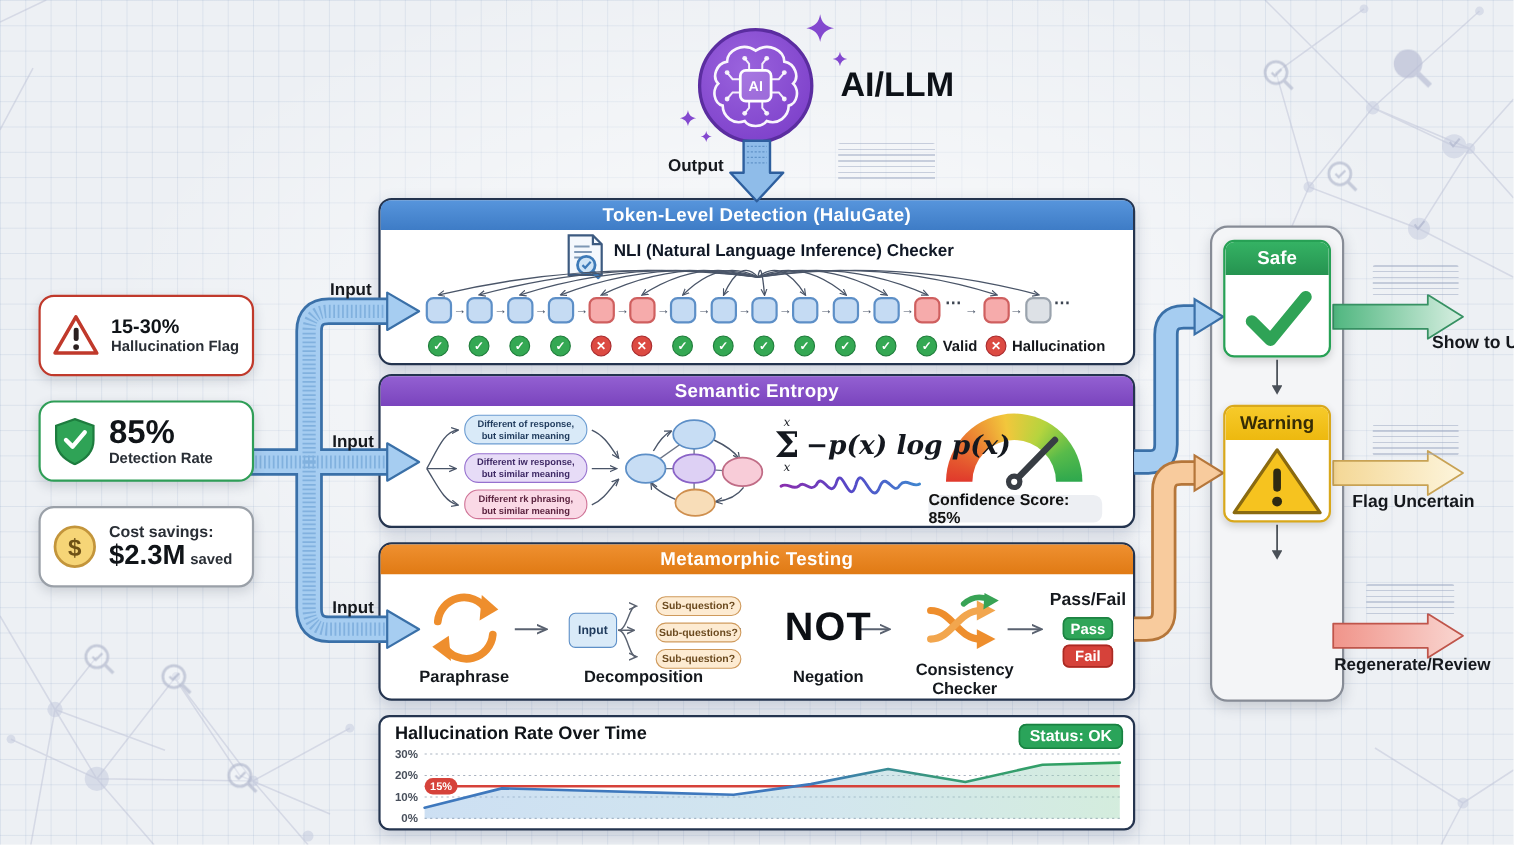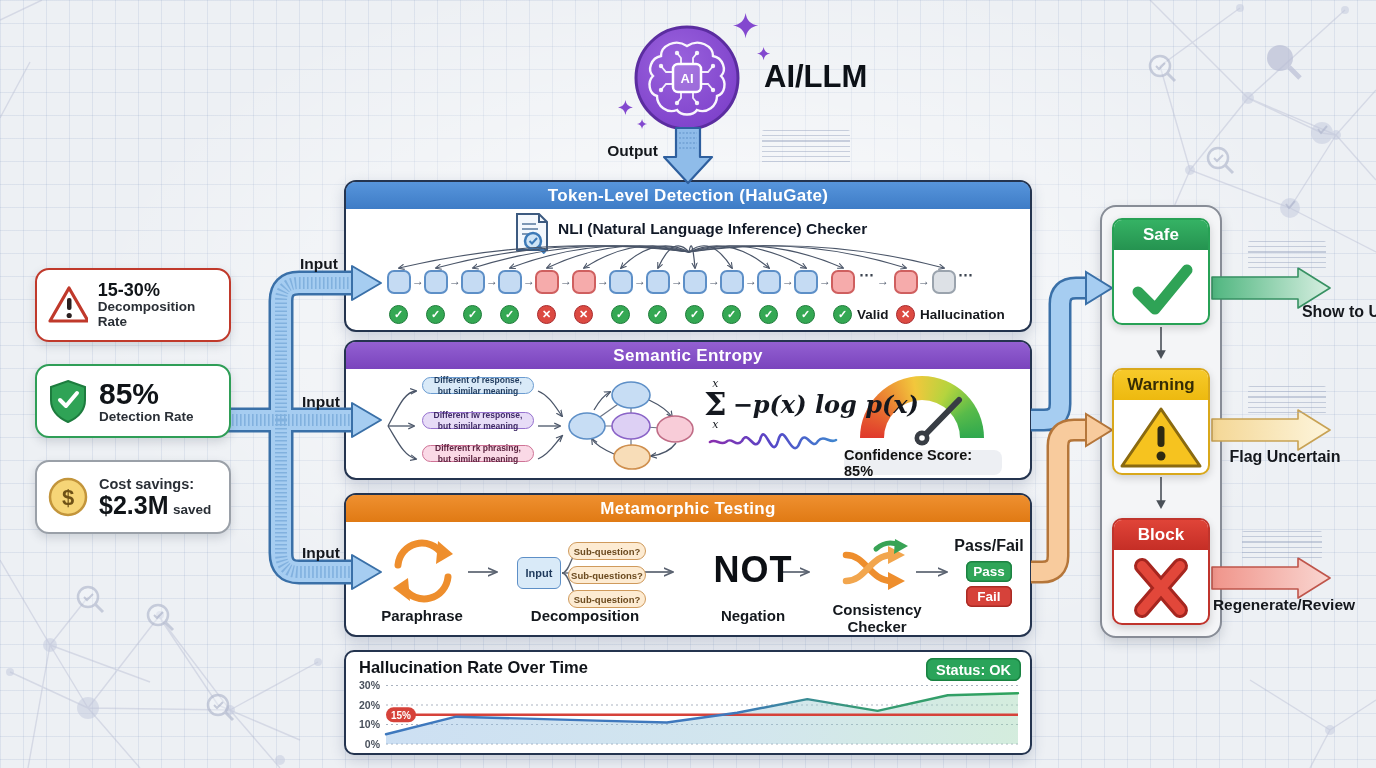--- a/index.html
+++ b/index.html
@@ -32,36 +32,36 @@
 .token.unknown{background:#dde1e6;border:2px solid #9aa3ad}
 .tok-arrow{position:absolute;font-size:12px;font-weight:700;color:#4a5568;z-index:2}
 .tok-dots{position:absolute;font-size:15px;font-weight:700;color:#3c4450;z-index:2}
 .check{width:19px;height:19px;border-radius:50%;position:absolute;display:flex;align-items:center;justify-content:center;font-size:11px;color:#fff;font-weight:800;z-index:2}
 .check.valid{background:#34a853;border:1.5px solid #1e7c3a}
 .check.hallucination{background:#dc4a42;border:1.5px solid #a8292c}
 .check.valid::before{content:"✓"}.check.hallucination::before{content:"✕"}
 .legend-label{position:absolute;font-size:13.5px;font-weight:800;color:#15181d;z-index:2}
 .latency-badge{position:absolute;right:16px;top:32px;width:126px;height:36px;background:#e8f1fb;border:3px solid #1d2b45;border-radius:10px;display:flex;align-items:center;justify-content:center;gap:6px;z-index:2}
 .latency-badge span{font-size:19px;font-weight:800;color:#0f1c33}
-.sample-pill{position:absolute;left:76px;width:112px;height:17px;border-radius:13px;display:flex;flex-direction:column;align-items:center;justify-content:center;font-size:8.5px;font-weight:700;line-height:1.2;z-index:2;}
+.sample-pill{position:absolute;left:76px;width:112px;height:27px;border-radius:13px;display:flex;flex-direction:column;align-items:center;justify-content:center;font-size:8.5px;font-weight:700;line-height:1.2;z-index:2;}
 .pill-blue{background:#d9eaf8;border:1.5px solid #6b9cd1;color:#1f3a5c}
 .pill-purple{background:#e7dcf7;border:1.5px solid #9671cf;color:#3f2a66}
 .pill-pink{background:#fad9e6;border:1.5px solid #cf7396;color:#5c2440}
 .formula{position:absolute;left:358px;top:36px;display:flex;align-items:center;gap:6px;z-index:2}
 .sig-col{display:flex;flex-direction:column;align-items:center;font-family:"DejaVu Serif",serif;font-style:italic;color:#14181f}
 .sig-sup,.sig-sub{font-size:11px;line-height:1}
 .sigma{font-size:32px;line-height:.95;font-style:normal;font-weight:600}
 .formula-body{font-family:"DejaVu Serif",serif;font-style:italic;font-size:24px;font-weight:600;color:#14181f}
 .gauge-arc{position:absolute;left:514px;top:34px;width:124px;height:62px;z-index:1;
  border-radius:124px 124px 0 0;
  background:conic-gradient(from 270deg at 50% 100%, #e0392c 0deg,#ea7a31 42deg,#f2c73c 82deg,#b5d43e 118deg,#58bb4a 150deg,#2ea84e 180deg, transparent 180.5deg)}
 .gauge-arc::after{content:"";position:absolute;left:50%;top:100%;transform:translate(-50%,-50%);width:76px;height:76px;border-radius:50%;background:#fff}
 .conf-label{position:absolute;left:498px;top:108px;width:158px;height:25px;background:#edeff3;border-radius:8px;display:flex;align-items:center;justify-content:center;font-size:14.5px;font-weight:800;color:#111;z-index:2}
 .meta-label{position:absolute;font-size:15px;font-weight:800;color:#14181d;text-align:center;z-index:2}
-.meta-pill{position:absolute;left:222px;width:78px;height:18px;background:#fdebd2;border:1.5px solid #cf9a5c;border-radius:9px;color:#6b4a1f;font-size:9.5px;font-weight:700;display:flex;align-items:center;justify-content:center;z-index:2}
+.meta-pill{position:absolute;left:250px;width:78px;height:18px;background:#fdebd2;border:1.5px solid #cf9a5c;border-radius:9px;color:#6b4a1f;font-size:9.5px;font-weight:700;display:flex;align-items:center;justify-content:center;z-index:2}
 .meta-input{position:absolute;left:171px;top:62px;width:44px;height:32px;background:#d9eaf8;border:1.8px solid #5d8fc7;border-radius:6px;display:flex;align-items:center;justify-content:center;font-size:11px;font-weight:700;color:#1f3a5c;z-index:2}
 .not-text{position:absolute;left:352px;top:54px;width:110px;text-align:center;font-size:36px;font-weight:900;letter-spacing:1px;color:#0c0f14;z-index:2}
 .pf-badge{position:absolute;left:620px;width:46px;height:21px;border-radius:6px;color:#fff;font-size:13.5px;font-weight:800;display:flex;align-items:center;justify-content:center;z-index:2}
 .decision-card{position:absolute;left:1112px;width:98px;height:107px;background:#fff;border-radius:10px;z-index:4;box-shadow:0 3px 8px rgba(0,0,0,.16);overflow:hidden}
 .dc-header{height:30px;line-height:30px;text-align:center;font-size:17px;font-weight:800}
 .action-label{position:absolute;font-weight:800;color:#15181d;text-align:center;z-index:5}
 .chart-title{position:absolute;left:13px;top:6px;font-size:16.5px;font-weight:800;color:#0f1318;z-index:2}
 .status-badge{position:absolute;right:9px;top:6px;height:23px;padding:0 10px;background:#2aa45a;border-radius:7px;color:#fff;font-size:14.5px;font-weight:800;display:flex;align-items:center;z-index:2;box-shadow:inset 0 0 0 1.5px #198141}
 .ai-title{position:absolute;left:764px;top:59px;font-size:31px;font-weight:800;color:#0d1117;z-index:2}
 </style>
@@ -245,21 +245,21 @@
   <div class="input-label" style="left:302px;top:544px">Input</div>
 
   <div class="stat-card" style="top:268px;border:2.5px solid #c0392b">
     <svg width="44" height="42">
         <polygon points="22,4 41,37 3,37" fill="#fff" stroke="#c0392b" stroke-width="3.2" stroke-linejoin="round"></polygon>
         <rect x="20" y="14" width="4.5" height="12" rx="2" fill="#2b2020"></rect>
         <circle cx="22.2" cy="31.5" r="2.6" fill="#2b2020"></circle>
       </svg>
     <div>
         <div class="stat-value">15-30%</div>
-    <div class="stat-label">Decomposition Rate</div>
+    <div class="stat-label">Hallucination Flag</div>
       </div>
   </div>
   <div class="stat-card" style="top:364px;border:2.5px solid #2f9e57">
     <svg width="42" height="44">
         <path d="M21,2 L38,8 V21 C38,32 30,39 21,43 C12,39 4,32 4,21 V8 Z" fill="#2fa356" stroke="#1d7c3e" stroke-width="2"></path>
         <path d="M13,21 L19,27 L30,14" fill="none" stroke="#fff" stroke-width="4" stroke-linecap="round" stroke-linejoin="round"></path>
       </svg>
     <div>
         <div class="stat-value" style="font-size:30px">85%</div>
     <div class="stat-label">Detection Rate</div>
@@ -530,29 +530,20 @@
       </svg>
   </div>
   <div class="decision-card" style="top:368px;border:2.5px solid #d9a81b">
     <div class="dc-header" style="background:linear-gradient(#f7ca2a,#edb90f);color:#352c05">Warning</div>
     <svg width="94" height="72" style="display:block;margin:2px auto 0">
         <polygon points="47,7 86,64 8,64" fill="#f6c31f" stroke="#8a6a10" stroke-width="3" stroke-linejoin="round"></polygon>
         <rect x="43.5" y="24" width="7" height="21" rx="3.5" fill="#2e2a12"></rect>
         <circle cx="47" cy="54" r="4.5" fill="#2e2a12"></circle>
       </svg>
   </div>
-  <div class="decision-card" style="top:518px;border:2.5px solid #c0342c">
-    <div class="dc-header" style="background:linear-gradient(#e04438,#c52e26);color:#fff">Block</div>
-    <svg width="94" height="72" style="display:block;margin:2px auto 0">
-        <g stroke-linecap="round">
-          <path d="M28,14 L66,58 M66,14 L28,58" stroke="#a6261f" stroke-width="16"></path>
-          <path d="M28,14 L66,58 M66,14 L28,58" stroke="#e2473a" stroke-width="10"></path>
-        </g>
-      </svg>
-  </div>
 
   <div class="action-label" style="left:1278px;top:303px;width:150px;font-size:16px">Show to User</div>
   <div class="action-label" style="left:1210px;top:448px;width:150px;font-size:16px">Flag Uncertain</div>
   <div class="action-label" style="left:1198px;top:596px;width:172px;font-size:15.5px">Regenerate/Review</div>
   <div class="lorem" style="left:1248px;top:241px;width:78px;height:28px"></div>
   <div class="lorem" style="left:1248px;top:386px;width:78px;height:28px"></div>
   <div class="lorem" style="left:1242px;top:531px;width:80px;height:28px"></div>
 </div>
 
 </body></html>

